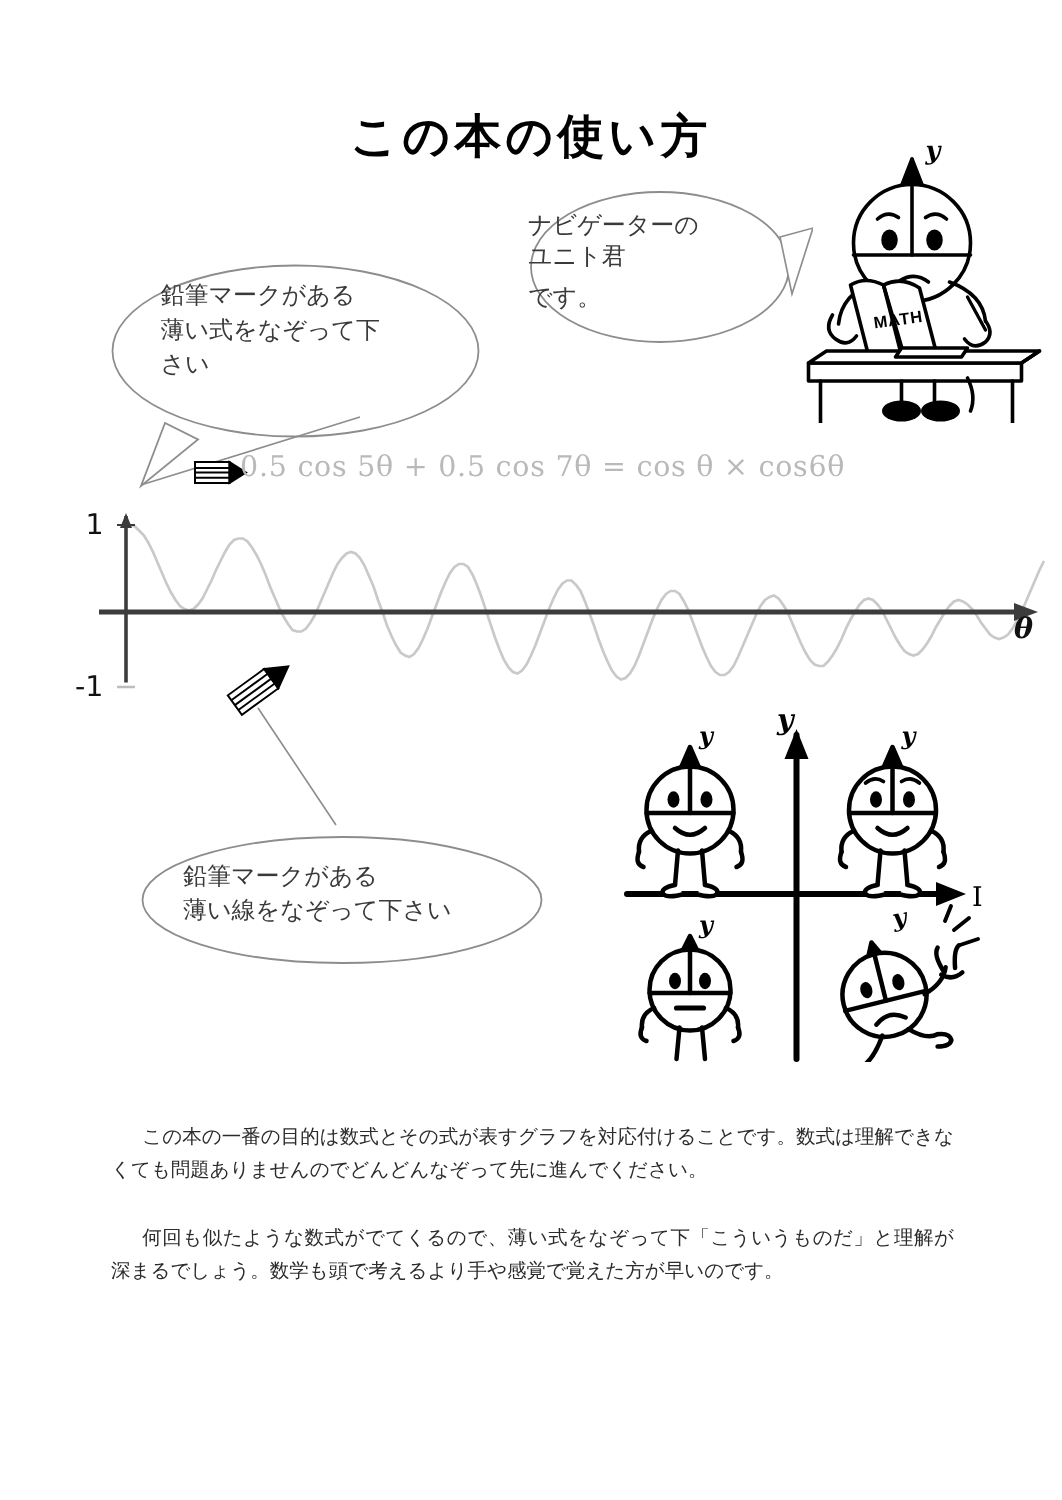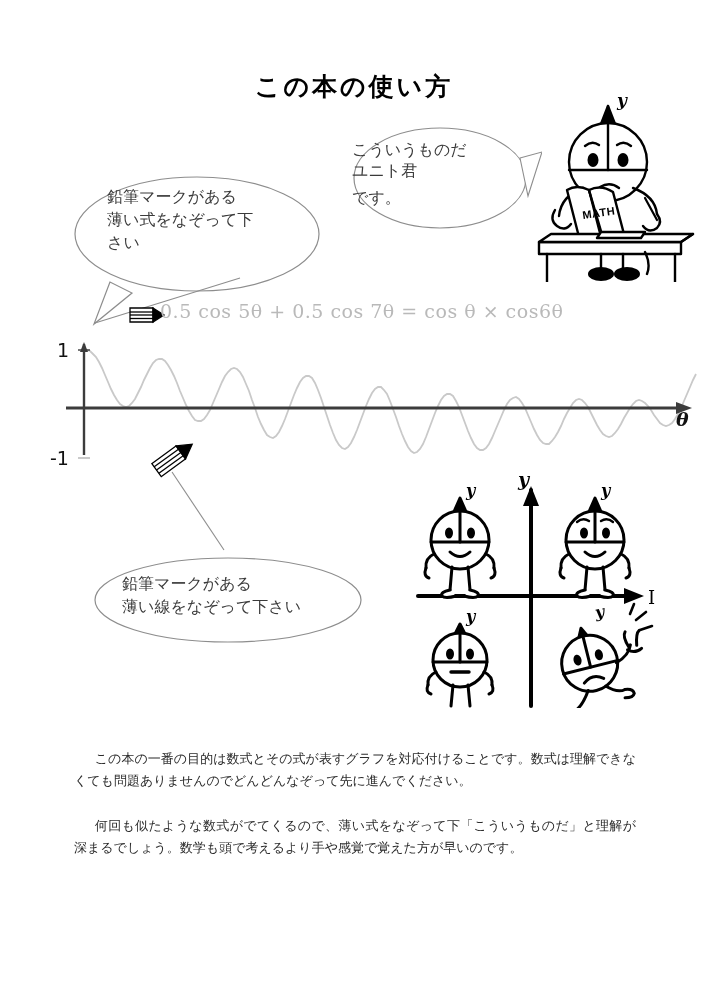--- a/index.html
+++ b/index.html
@@ -7,21 +7,21 @@
     width:708px;height:1000px;background:#ffffff;
     font-family:"Liberation Sans","DejaVu Sans",sans-serif;
     color:#1a1a1a;position:relative;overflow:hidden;
   }
   .page{position:relative;width:708px;height:1000px;}
   .abs{position:absolute;}
 
   
   #page-title{
     left:0;top:70px;width:708px;text-align:center;
-    font-size:25px;font-weight:bold;letter-spacing:3px;
+    font-size:31px;font-weight:bold;letter-spacing:3px;
     font-family:"DejaVu Sans","Liberation Sans",sans-serif;
     color:#000;
   }
 
   
   .bubble-text{
     position:absolute;color:#3a3a3a;line-height:1.45;
     font-family:"DejaVu Sans","Liberation Sans",sans-serif;
     white-space:pre-line;
   }
@@ -66,21 +66,21 @@
     <div class="bubble-text" style="left:37px;top:25px;width:200px;">鉛筆マークがある
 薄い式をなぞって下
 さい</div>
   </div>
 
   <div class="abs" style="left:352px;top:122px;width:190px;height:112px;">
     <svg width="190" height="112" viewBox="0 0 190 112" aria-hidden="true">
       <ellipse cx="88" cy="56" rx="86" ry="50" fill="#ffffff" stroke="#8d8d8d" stroke-width="1.2"></ellipse>
       <path d="M 168 36 L 190 30 L 176 74 Z" fill="#ffffff" stroke="#8d8d8d" stroke-width="1.1"></path>
     </svg>
-    <div class="bubble-text" style="left:0;top:16px;width:176px;">こういうものだ</div>
+    <div class="bubble-text" style="left:0;top:16px;width:176px;">ナビゲーターの</div>
     <div class="bubble-text" style="left:0;top:64px;width:176px;">です。</div>
     <div class="bubble-text nm-bold" style="left:0;top:37px;width:176px;">ユニト君</div>
   </div>
 
   <div class="abs" style="left:505px;top:92px;width:190px;height:190px;">
     <svg width="190" height="190" viewBox="0 0 190 190" aria-hidden="true">
       <g fill="none" stroke="#000" stroke-width="2.4" stroke-linecap="round" stroke-linejoin="round">
 
         <line x1="103" y1="14" x2="103" y2="100"></line>
         <path d="M 96 32 L 103 14 L 110 32" fill="#000"></path>

